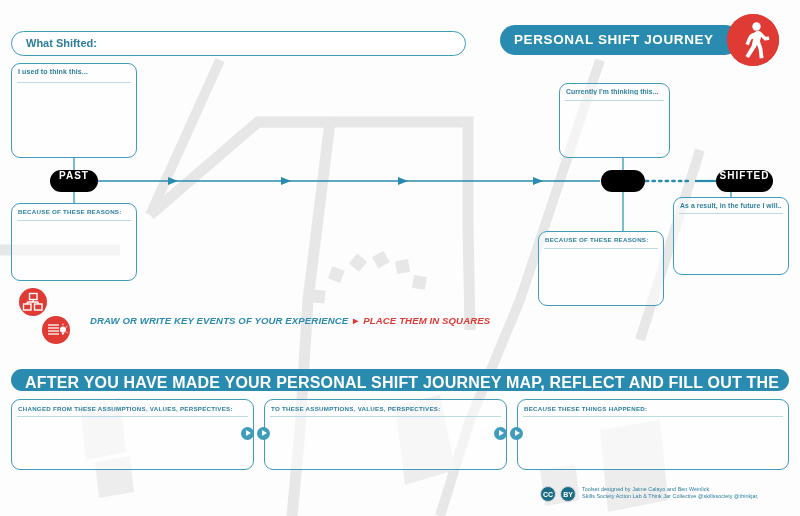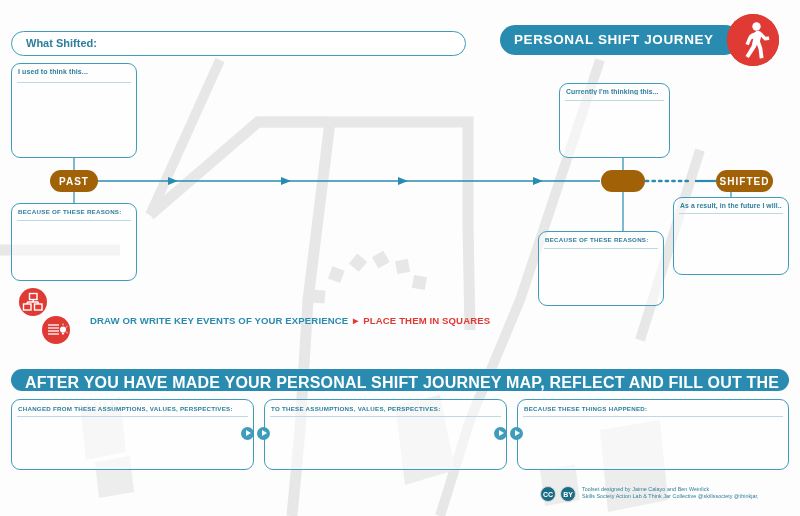--- a/index.html
+++ b/index.html
@@ -63,29 +63,30 @@
     position:absolute;left:727px;top:14px;width:52px;height:52px;
     border-radius:50%;
     background:#e03a35;
     z-index:4;
   }
   #walkBadge svg{position:absolute;left:0;top:0;}
 
   
   #timeline{position:absolute;left:0;top:0;width:800px;height:516px;z-index:2;}
   .pill{
-    position:absolute;background:#a16207;border-radius:14px;
-    display:flex;align-items:center;justify-content:center;
+    position:absolute;background:#000000;border-radius:14px;
+    display:flex;align-items:flex-start;justify-content:center;
     color:#ffffff;font-weight:bold;letter-spacing:1px;
   }
 
   
   .instr{
     position:absolute;font-size:9.6px;font-weight:bold;letter-spacing:.1px;
     white-space:nowrap;
+    font-style:italic;
   }
   .instr .blue{color:#2a8bb0;}
   .instr .red{color:#e03a35;}
   .iconcircle{
     position:absolute;border-radius:50%;background:#e03a35;
   }
 
   
   #reflectBar{
     position:absolute;left:11px;top:369px;width:778px;height:22px;

